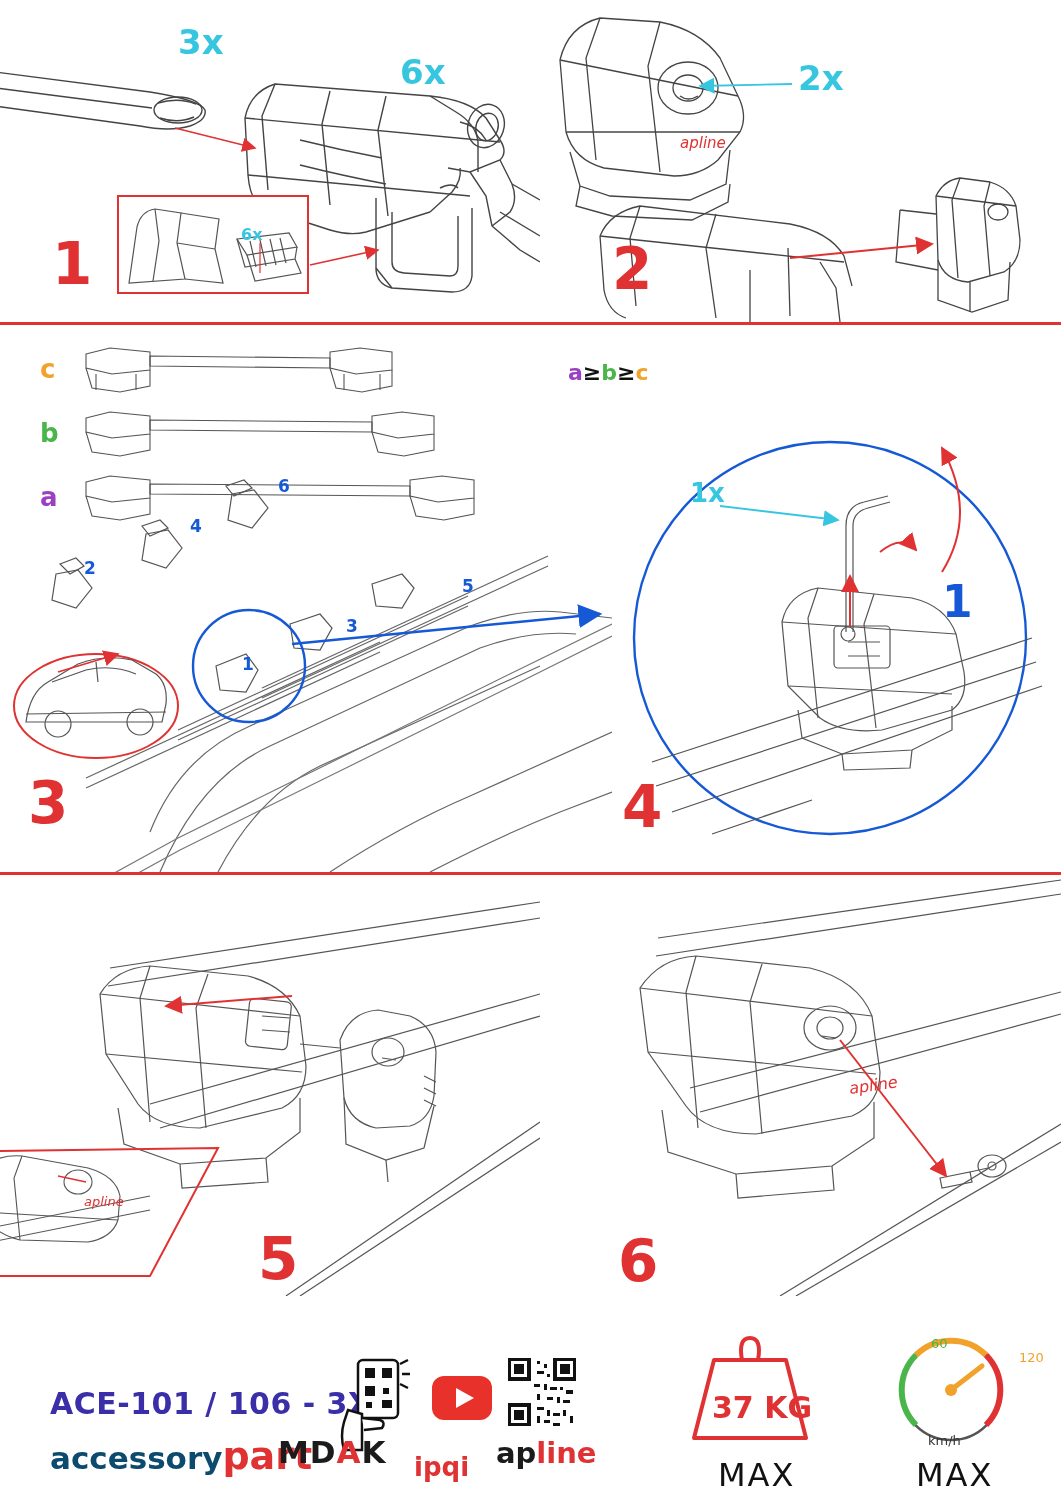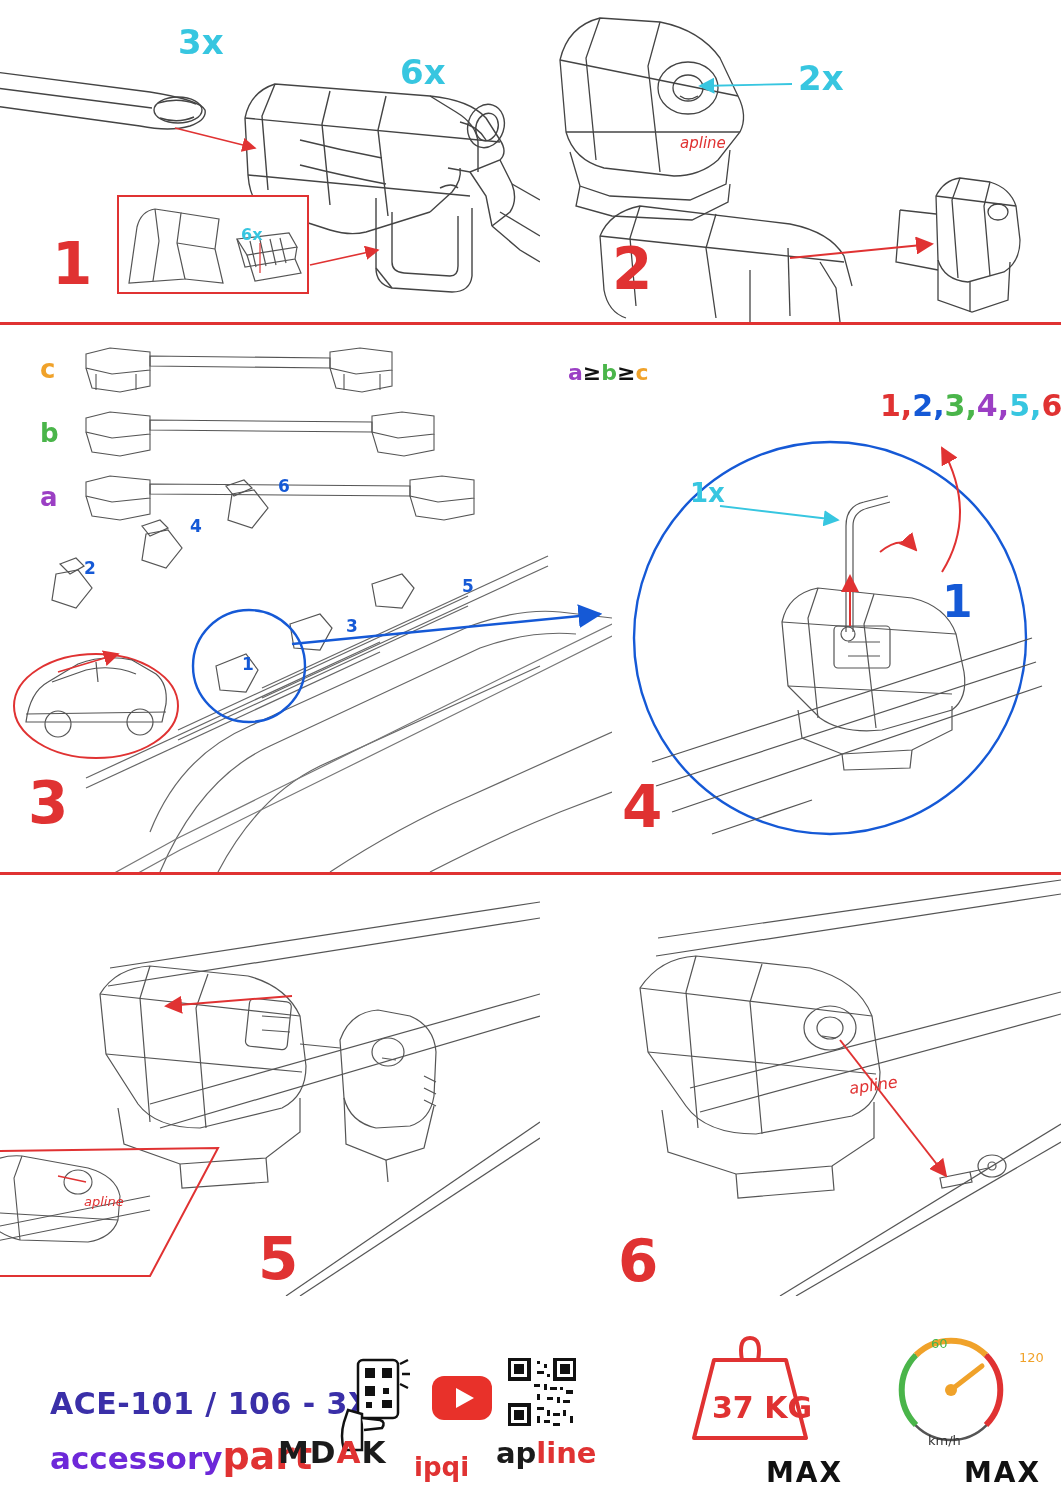--- a/index.html
+++ b/index.html
@@ -16,28 +16,28 @@
   .lbl.b{color:#4ab54a;}
   .lbl.a{color:#9b3fc4;}
   .ineq{position:absolute;font-weight:bold;font-size:22px;}
   .seq{position:absolute;font-weight:bold;font-size:30px;}
   .bignum-blue{position:absolute;color:#1559d6;font-weight:bold;font-size:44px;}
   .num-blue{position:absolute;color:#1559d6;font-weight:bold;font-size:17px;}
   .inset-box{position:absolute;border:2px solid #e03232;background:#fff;}
   .footer{position:absolute;left:0;bottom:0;width:100%;height:200px;}
   .modelcode{position:absolute;color:#3a2fa8;font-size:30px;font-weight:bold;letter-spacing:0.5px;}
   .brandrow{position:absolute;}
-  .brand-accessory{font-size:31px;font-weight:bold;color:#6d28d9;}
+  .brand-accessory{font-size:31px;font-weight:bold;color:#0c4a6e;}
   .brand-part{font-size:38px;font-weight:bold;color:#e03232;}
   .brand-mdak{font-size:31px;font-weight:bold;color:#1b1b1b;letter-spacing:1px;}
   .brand-mdak .a{color:#e03232;}
   .brand-ipqi{font-size:26px;font-weight:bold;color:#e03232;}
   .brand-apline{font-size:29px;font-weight:bold;color:#1b1b1b;}
   .brand-apline .line{color:#e03232;}
-  .maxlabel{position:absolute;font-size:28px;font-weight:bold;color:#111;letter-spacing:2px;margin-left:48px;}
+  .maxlabel{position:absolute;font-size:32px;font-weight:normal;color:#111;letter-spacing:2px;}
   .weightnum{position:absolute;color:#e03232;font-size:30px;font-weight:bold;}
   .kmh{position:absolute;color:#333;font-size:13px;}
   .gaugenum{position:absolute;color:#4ab54a;font-size:13px;margin-left:25px;}
   .gaugenum.hi{color:#f0a22a;}
 </style>
 </head>
 <body>
 
 <div class="sheet">
 
@@ -310,23 +310,20 @@
       <defs>
         <marker id="arrc4" markerWidth="9" markerHeight="9" refX="8" refY="4.5" orient="auto">
             <path d="M0 0 L9 4.5 L0 9 Z" fill="#37c6e0"></path>
           </marker>
         <marker id="arr4" markerWidth="9" markerHeight="9" refX="8" refY="4.5" orient="auto">
             <path d="M0 0 L9 4.5 L0 9 Z" fill="#e03232"></path>
           </marker>
       </defs>
     </svg>
     <span class="qty sm" style="left:78px;top:152px;">1x</span>
-    <span class="seq" style="left:268px;top:62px;color:#e03232;">
-      <span style="color:#e03232;">1,</span><span style="color:#1559d6;">2,</span><span style="color:#4ab54a;">3,</span><span style="color:#9b3fc4;">4,</span><span style="color:#37c6e0;">5,</span><span style="color:#e03232;">6</span>
-    </span>
     <span class="bignum-blue" style="left:330px;top:250px;">1</span>
     <span class="stepnum" style="left:10px;top:452px;">4</span>
   </div>
 
   <div class="panel" style="left:0;top:876px;width:540px;height:420px;">
     <svg class="svgwrap" viewBox="0 0 540 420">
       <g fill="none" stroke="#555" stroke-width="1.2">
         <path d="M110 92 L540 26"></path>
         <path d="M108 110 L540 42"></path>
         <path d="M150 228 L540 118"></path>

